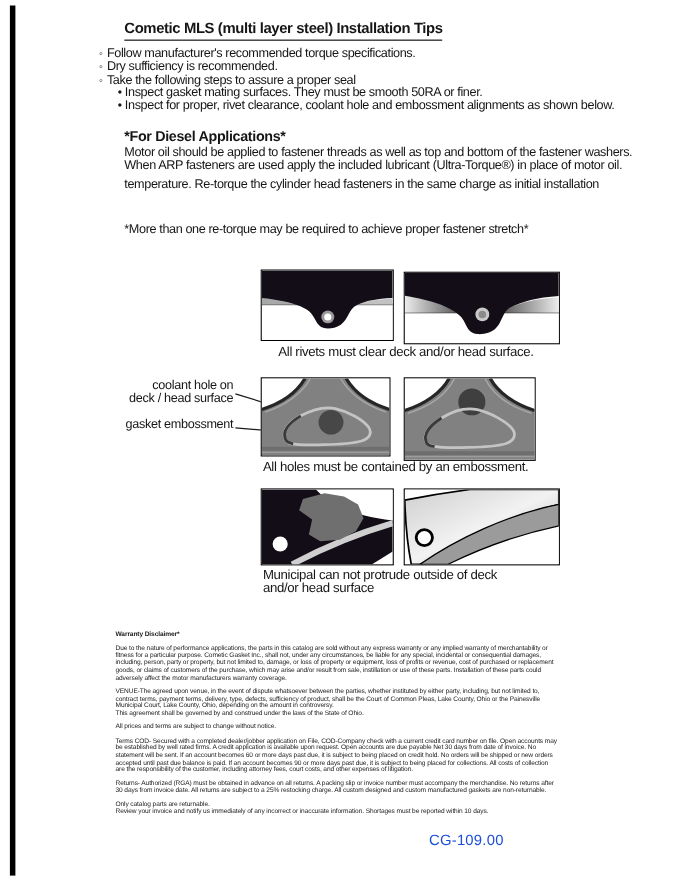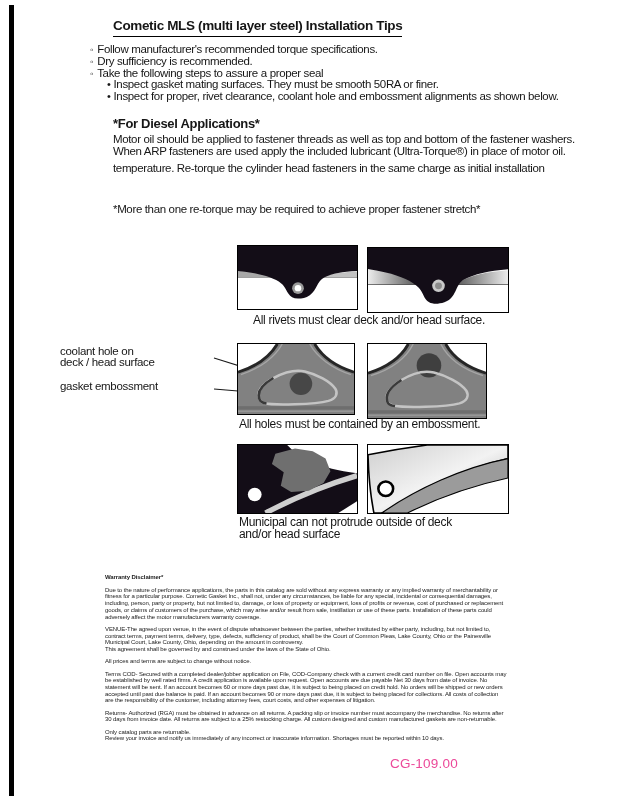--- a/index.html
+++ b/index.html
@@ -27,29 +27,29 @@
   .diesel-heading { left:113px; top:116px; font-size:13px; font-weight:bold; letter-spacing:-0.3px; white-space:nowrap; }
   .para1 { left:113px; top:134px; }
   .para2 { left:113px; top:163px; }
   .note  { left:113px; top:204px; }
 
   .dlabel { font-size:15px; letter-spacing:0.3px; width:120px; text-align:center; color:#121212; white-space:nowrap;margin-top:21px; }
   .dbox { border:1.8px solid #000; box-sizing:border-box; background:#fff; }
   .dbox svg { display:block; width:100%; height:100%; }
   .caption { font-size:12px; letter-spacing:-0.3px; line-height:12.3px; white-space:nowrap; }
 
-  .ann { font-size:11.5px; letter-spacing:-0.3px; line-height:11.4px; text-align:left; width:152px; }
+  .ann { font-size:11.5px; letter-spacing:-0.3px; line-height:11.4px; text-align:right; width:152px; }
   .ann div { white-space:nowrap; }
 
   .legal { left:105px; top:574px; width:430px; font-size:6px; letter-spacing:-0.1px; line-height:6.7px; color:#222; }
   .legal .lheading { font-weight:bold; margin-bottom:6px; }
   .legal .lpara { margin-bottom:5.6px; }
   .legal .lpara div { white-space:nowrap; }
 
-  .page-number { left:390px; top:756px; font-size:13.5px; letter-spacing:0.2px; color:#ec4899; white-space:nowrap; }
+  .page-number { left:390px; top:756px; font-size:13.5px; letter-spacing:0.2px; color:#1d4ed8; white-space:nowrap; }
 </style>
 </head>
 <body>
 
 <div class="page">
 
   <div class="abs left-bar"></div>
 
   <div class="abs title">Cometic MLS (multi layer steel) Installation Tips</div>
 

